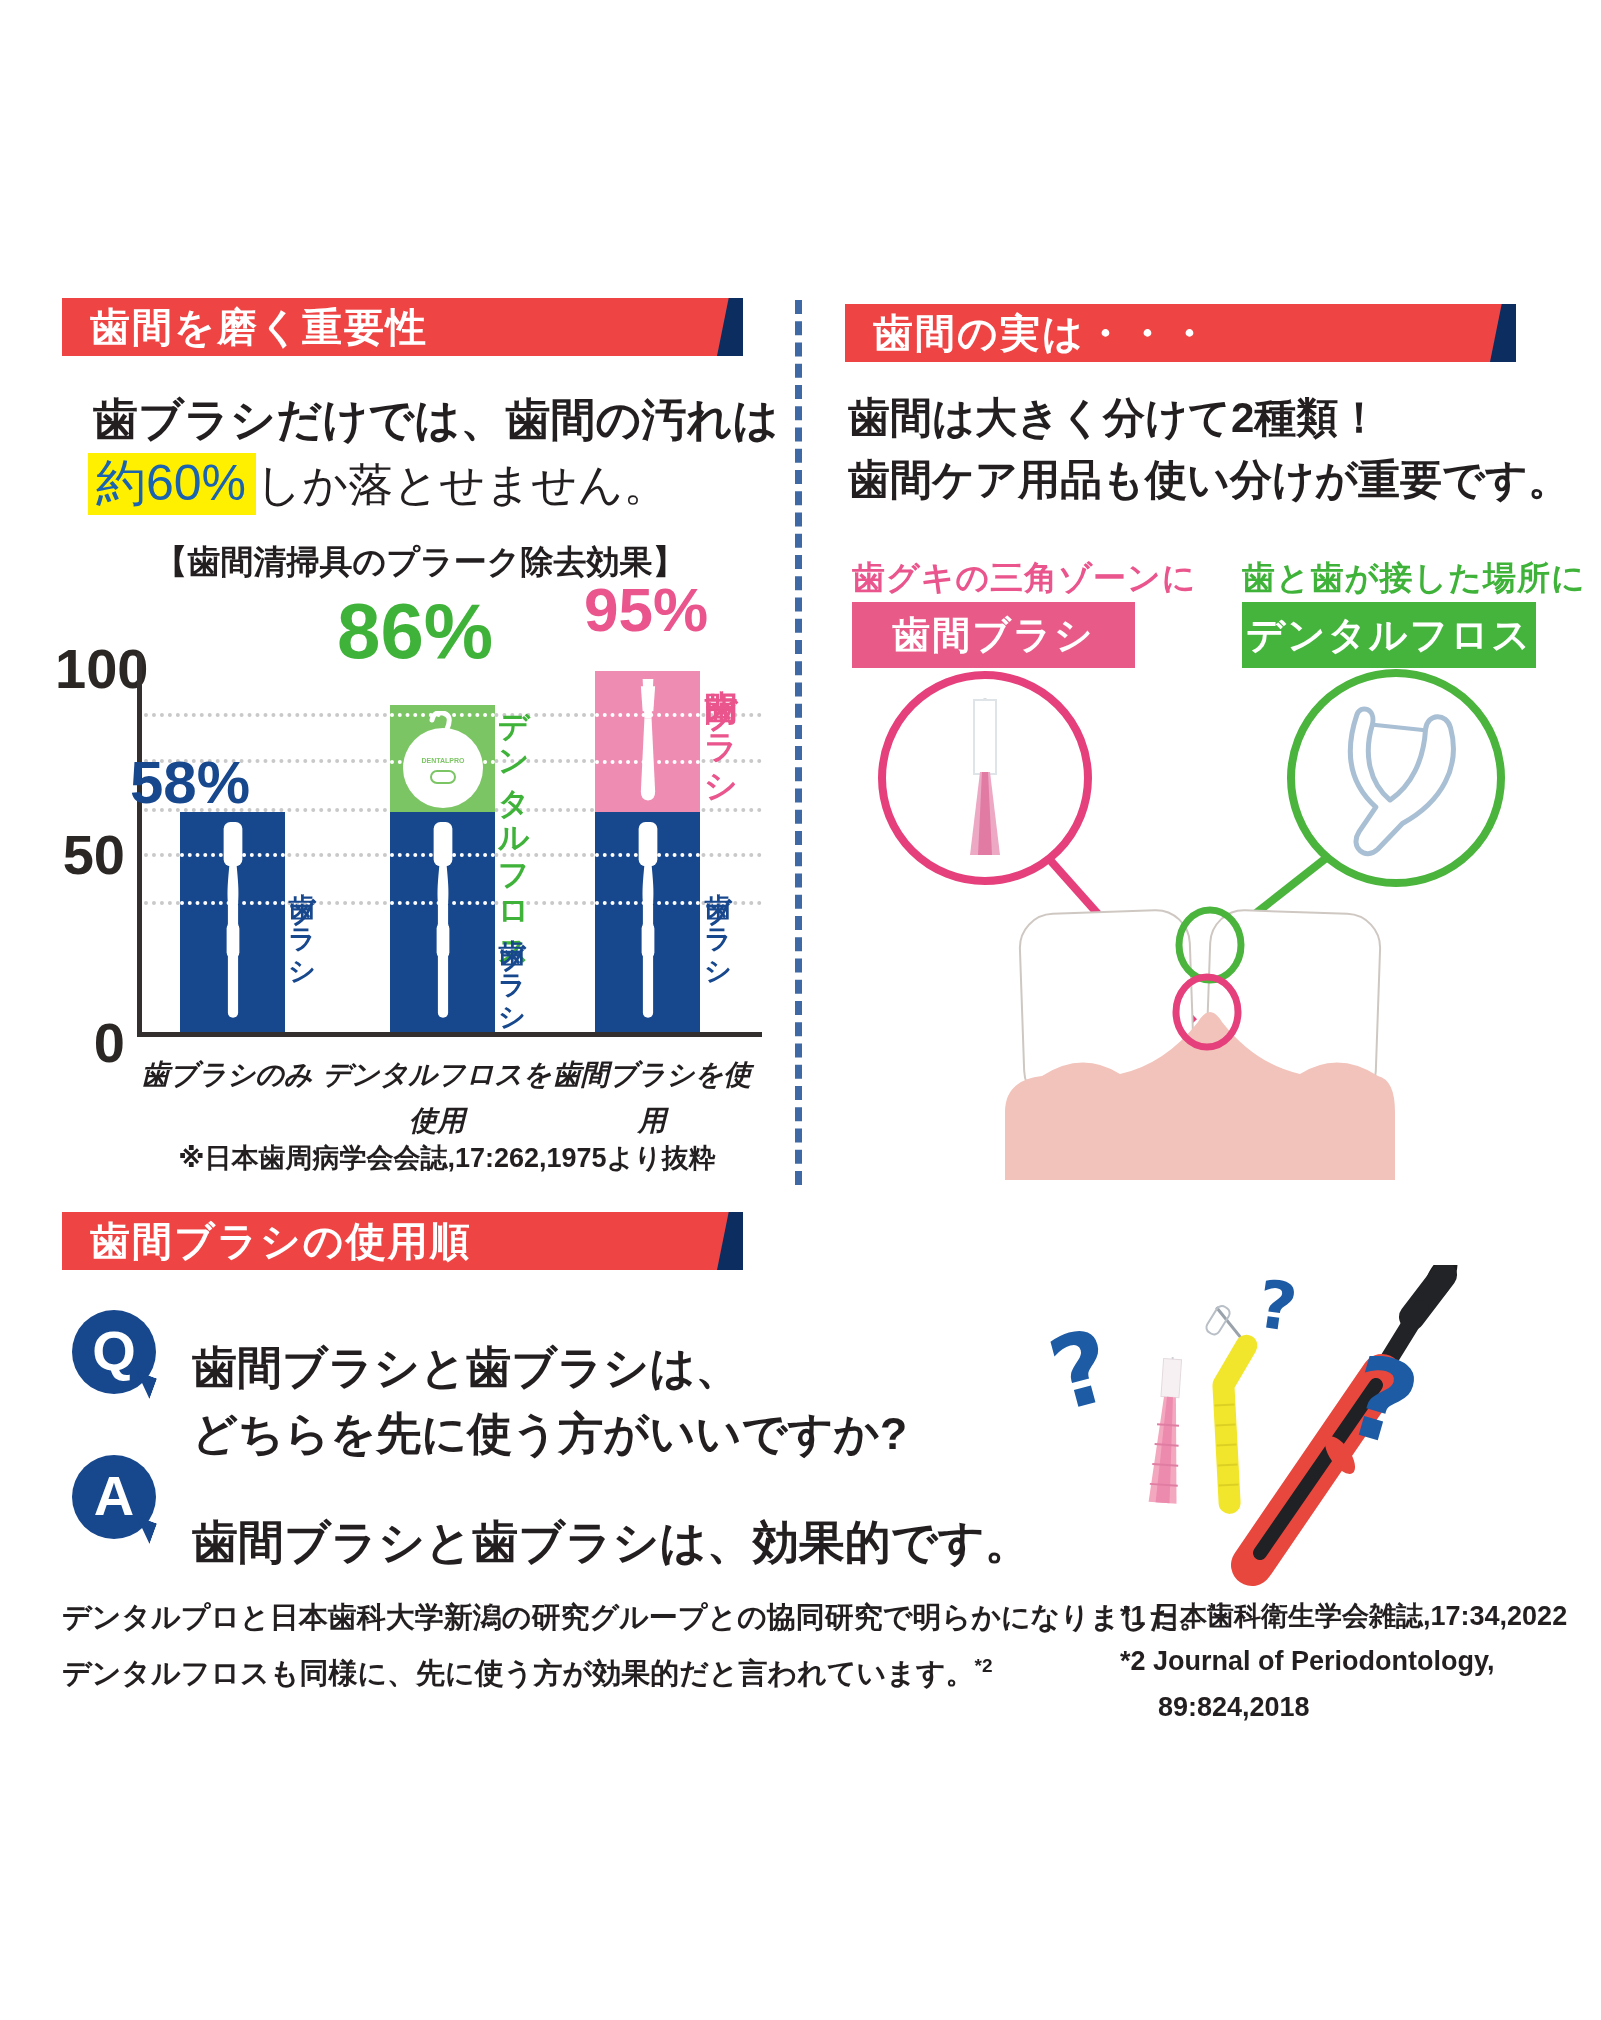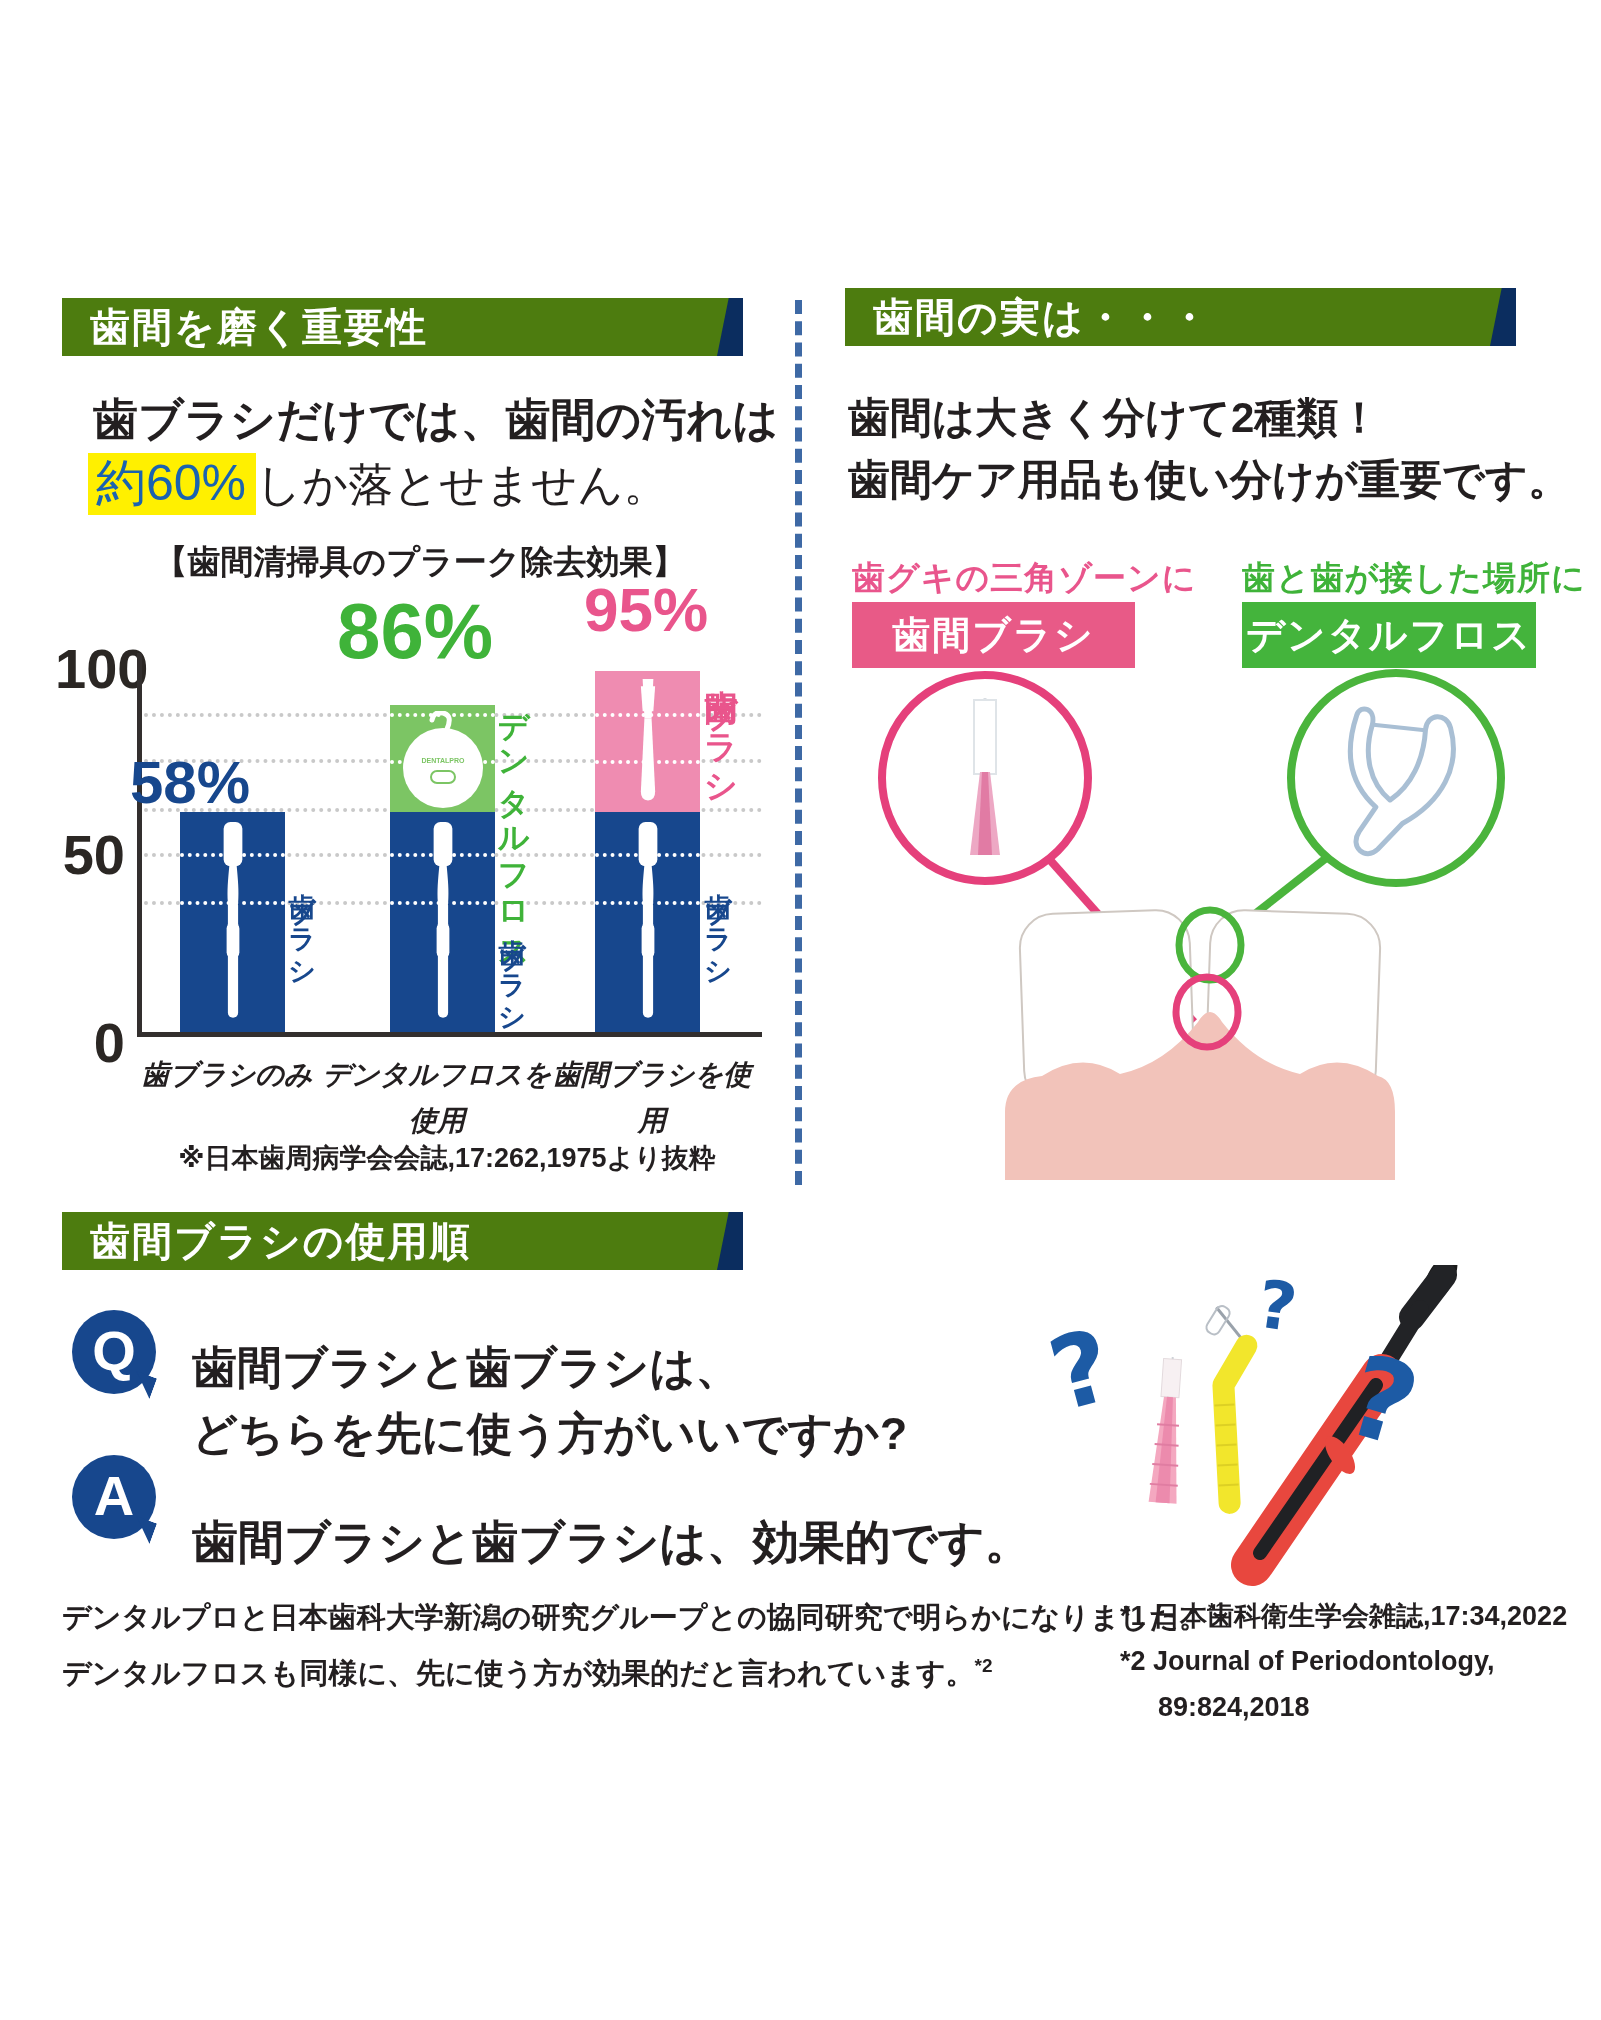--- a/index.html
+++ b/index.html
@@ -1,26 +1,26 @@
 <!DOCTYPE html>
 <html><head>
 <meta charset="utf-8">
 <style>
   * { margin:0; padding:0; box-sizing:border-box; }
   html,body { background:#ffffff; }
   body { font-family:"Liberation Sans","DejaVu Sans",sans-serif; color:#231f20; }
   #page { position:relative; width:1601px; height:2020px; background:#ffffff; overflow:hidden; }
 
   
-  .banner { position:absolute; height:58px; background:#4d7c0f; color:#fff;
+  .banner { position:absolute; height:58px; background:#ef4444; color:#fff;
             font-size:40px; font-weight:bold; line-height:58px; padding-left:28px; letter-spacing:2px; }
   .banner .shadow { position:absolute; right:0; top:0; width:26px; height:58px;
             background:#0b2d5f; clip-path:polygon(45% 0,100% 0,100% 100%,0 100%); }
   #banner-left  { left:62px;  top:298px; width:681px; }
-  #banner-right { left:845px; top:288px; width:671px; }
+  #banner-right { left:845px; top:304px; width:671px; }
   #banner-usage { left:62px;  top:1212px; width:681px; }
 
   
   #intro-line1 { position:absolute; left:93px; top:390px; font-size:45px; font-weight:bold; }
   #intro-line2 { position:absolute; left:88px; top:450px; font-size:45px; font-weight:normal; }
   #intro-line2 .hl { background:#fff000; color:#1a63b0; font-size:50px; padding:2px 10px 4px 8px; }
 
   
   #chart-title { position:absolute; left:120px; top:540px; width:600px; text-align:center;
                  font-size:33px; font-weight:bold; }

